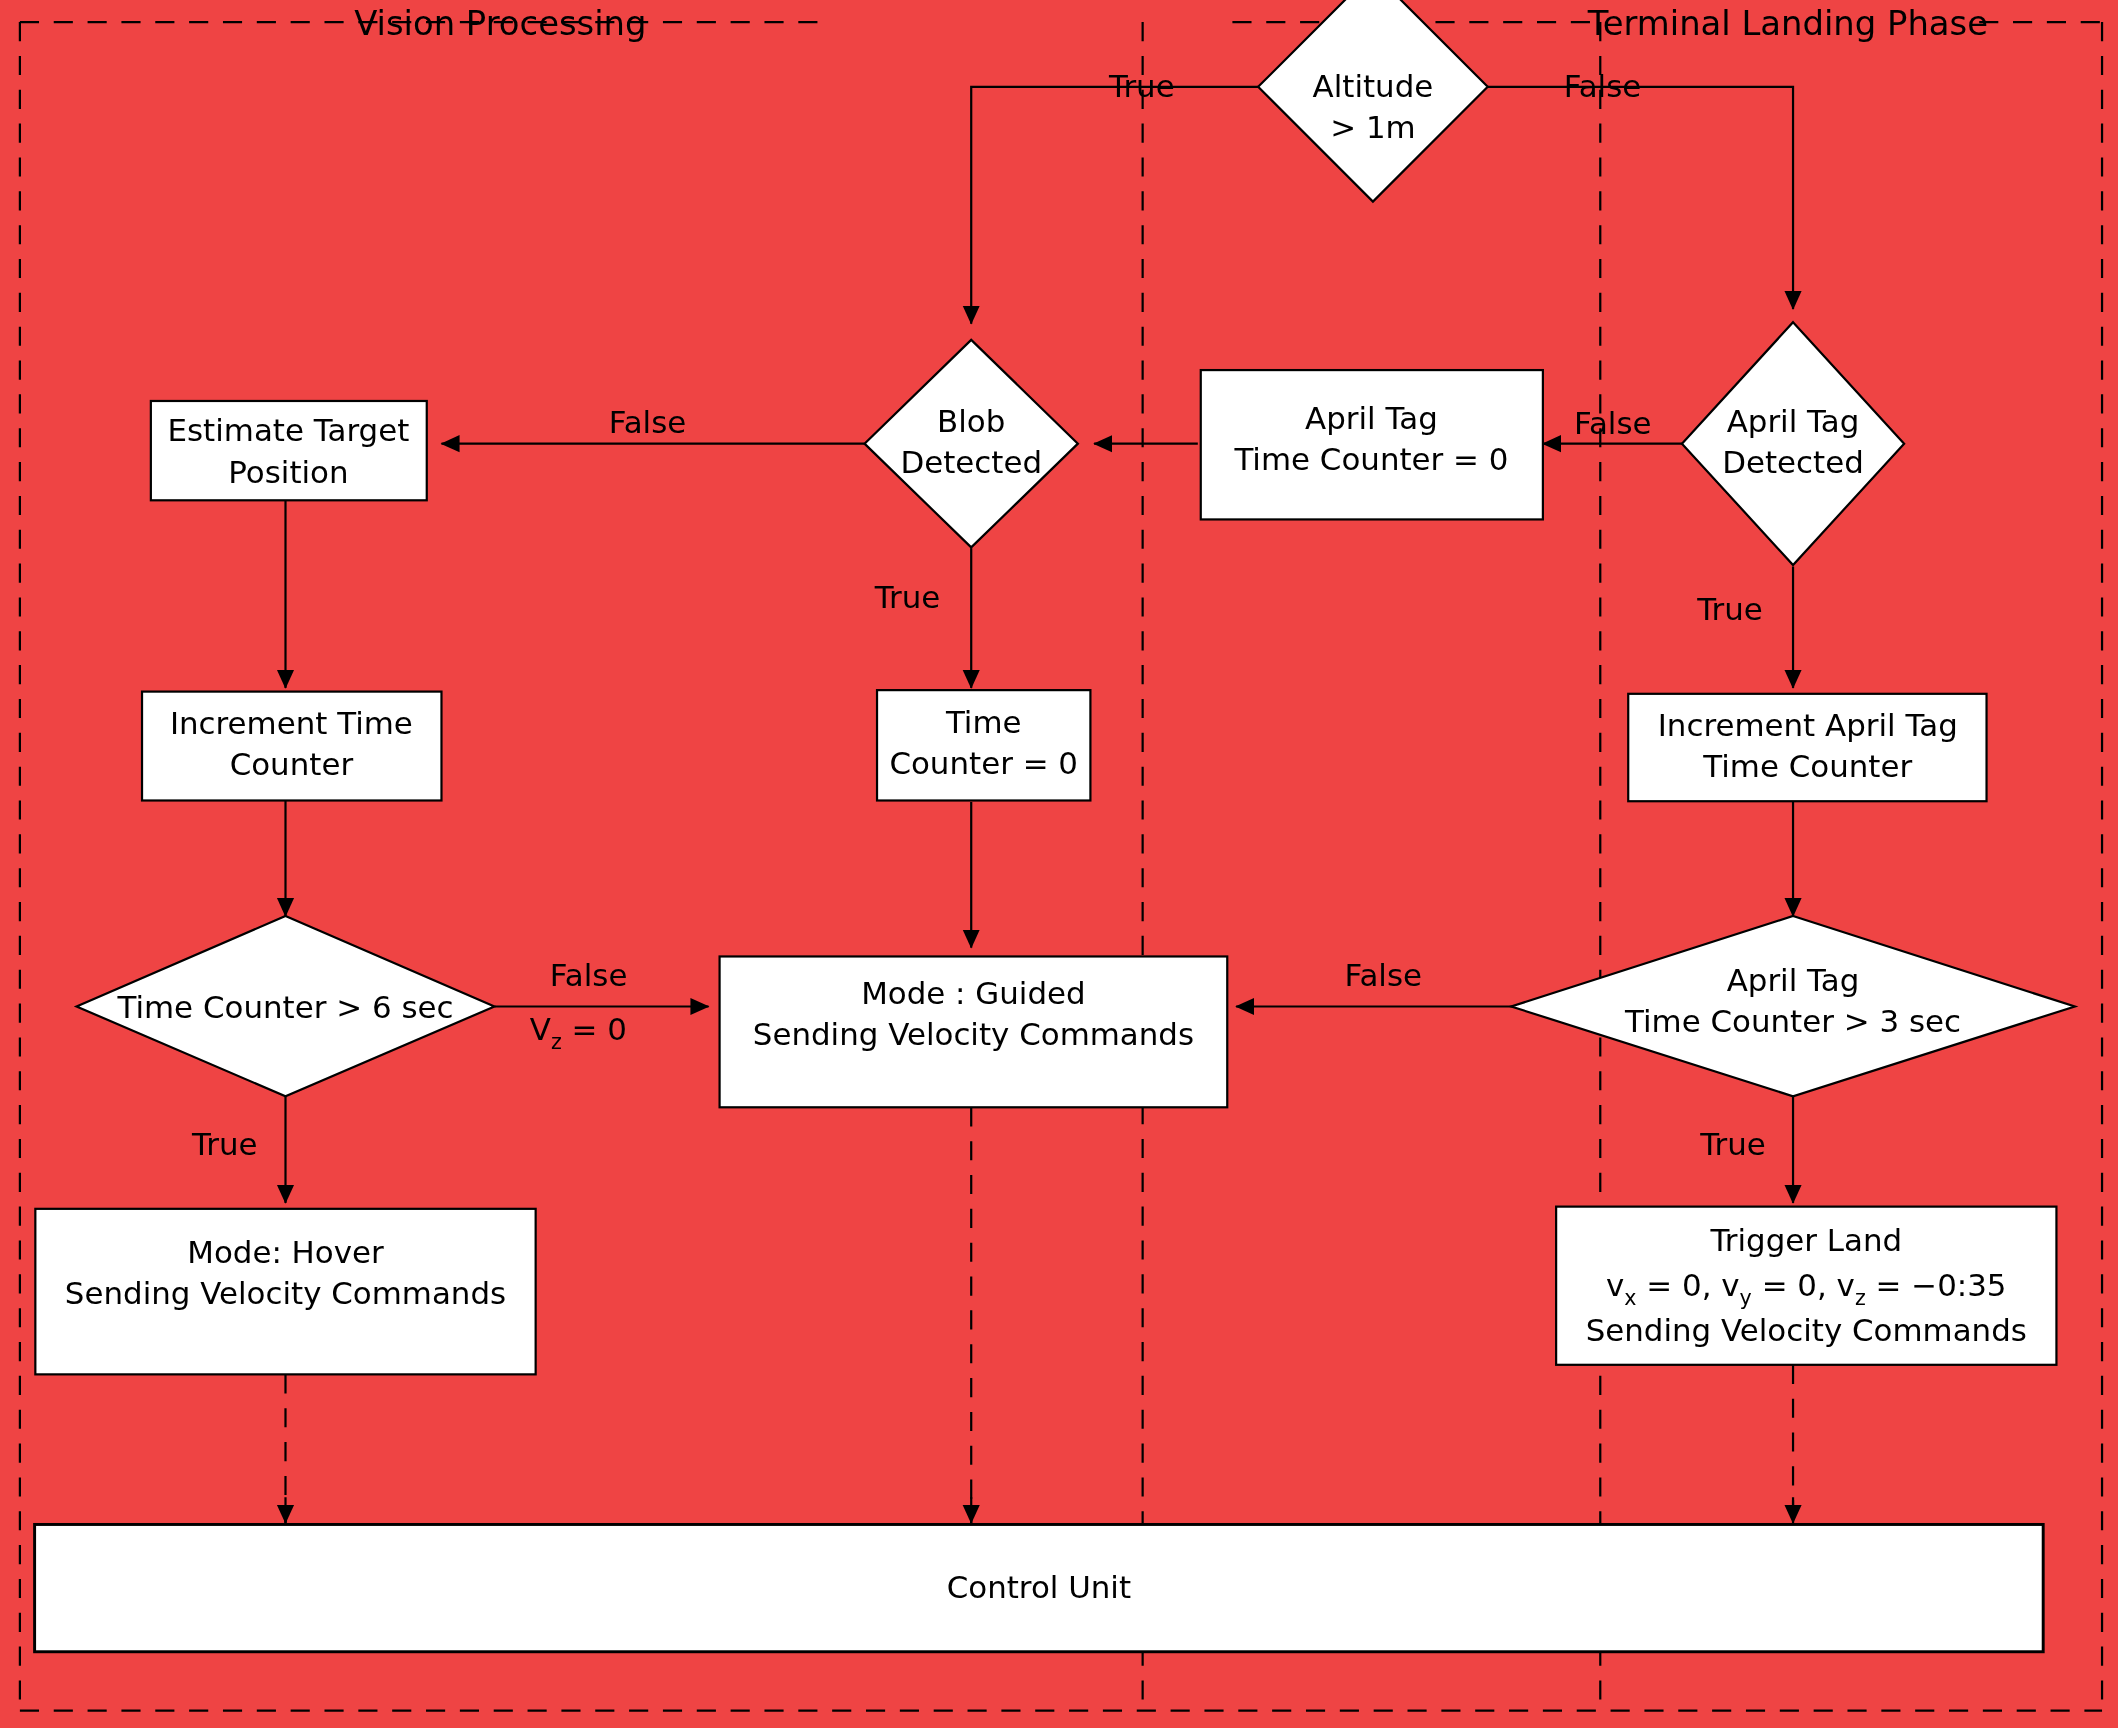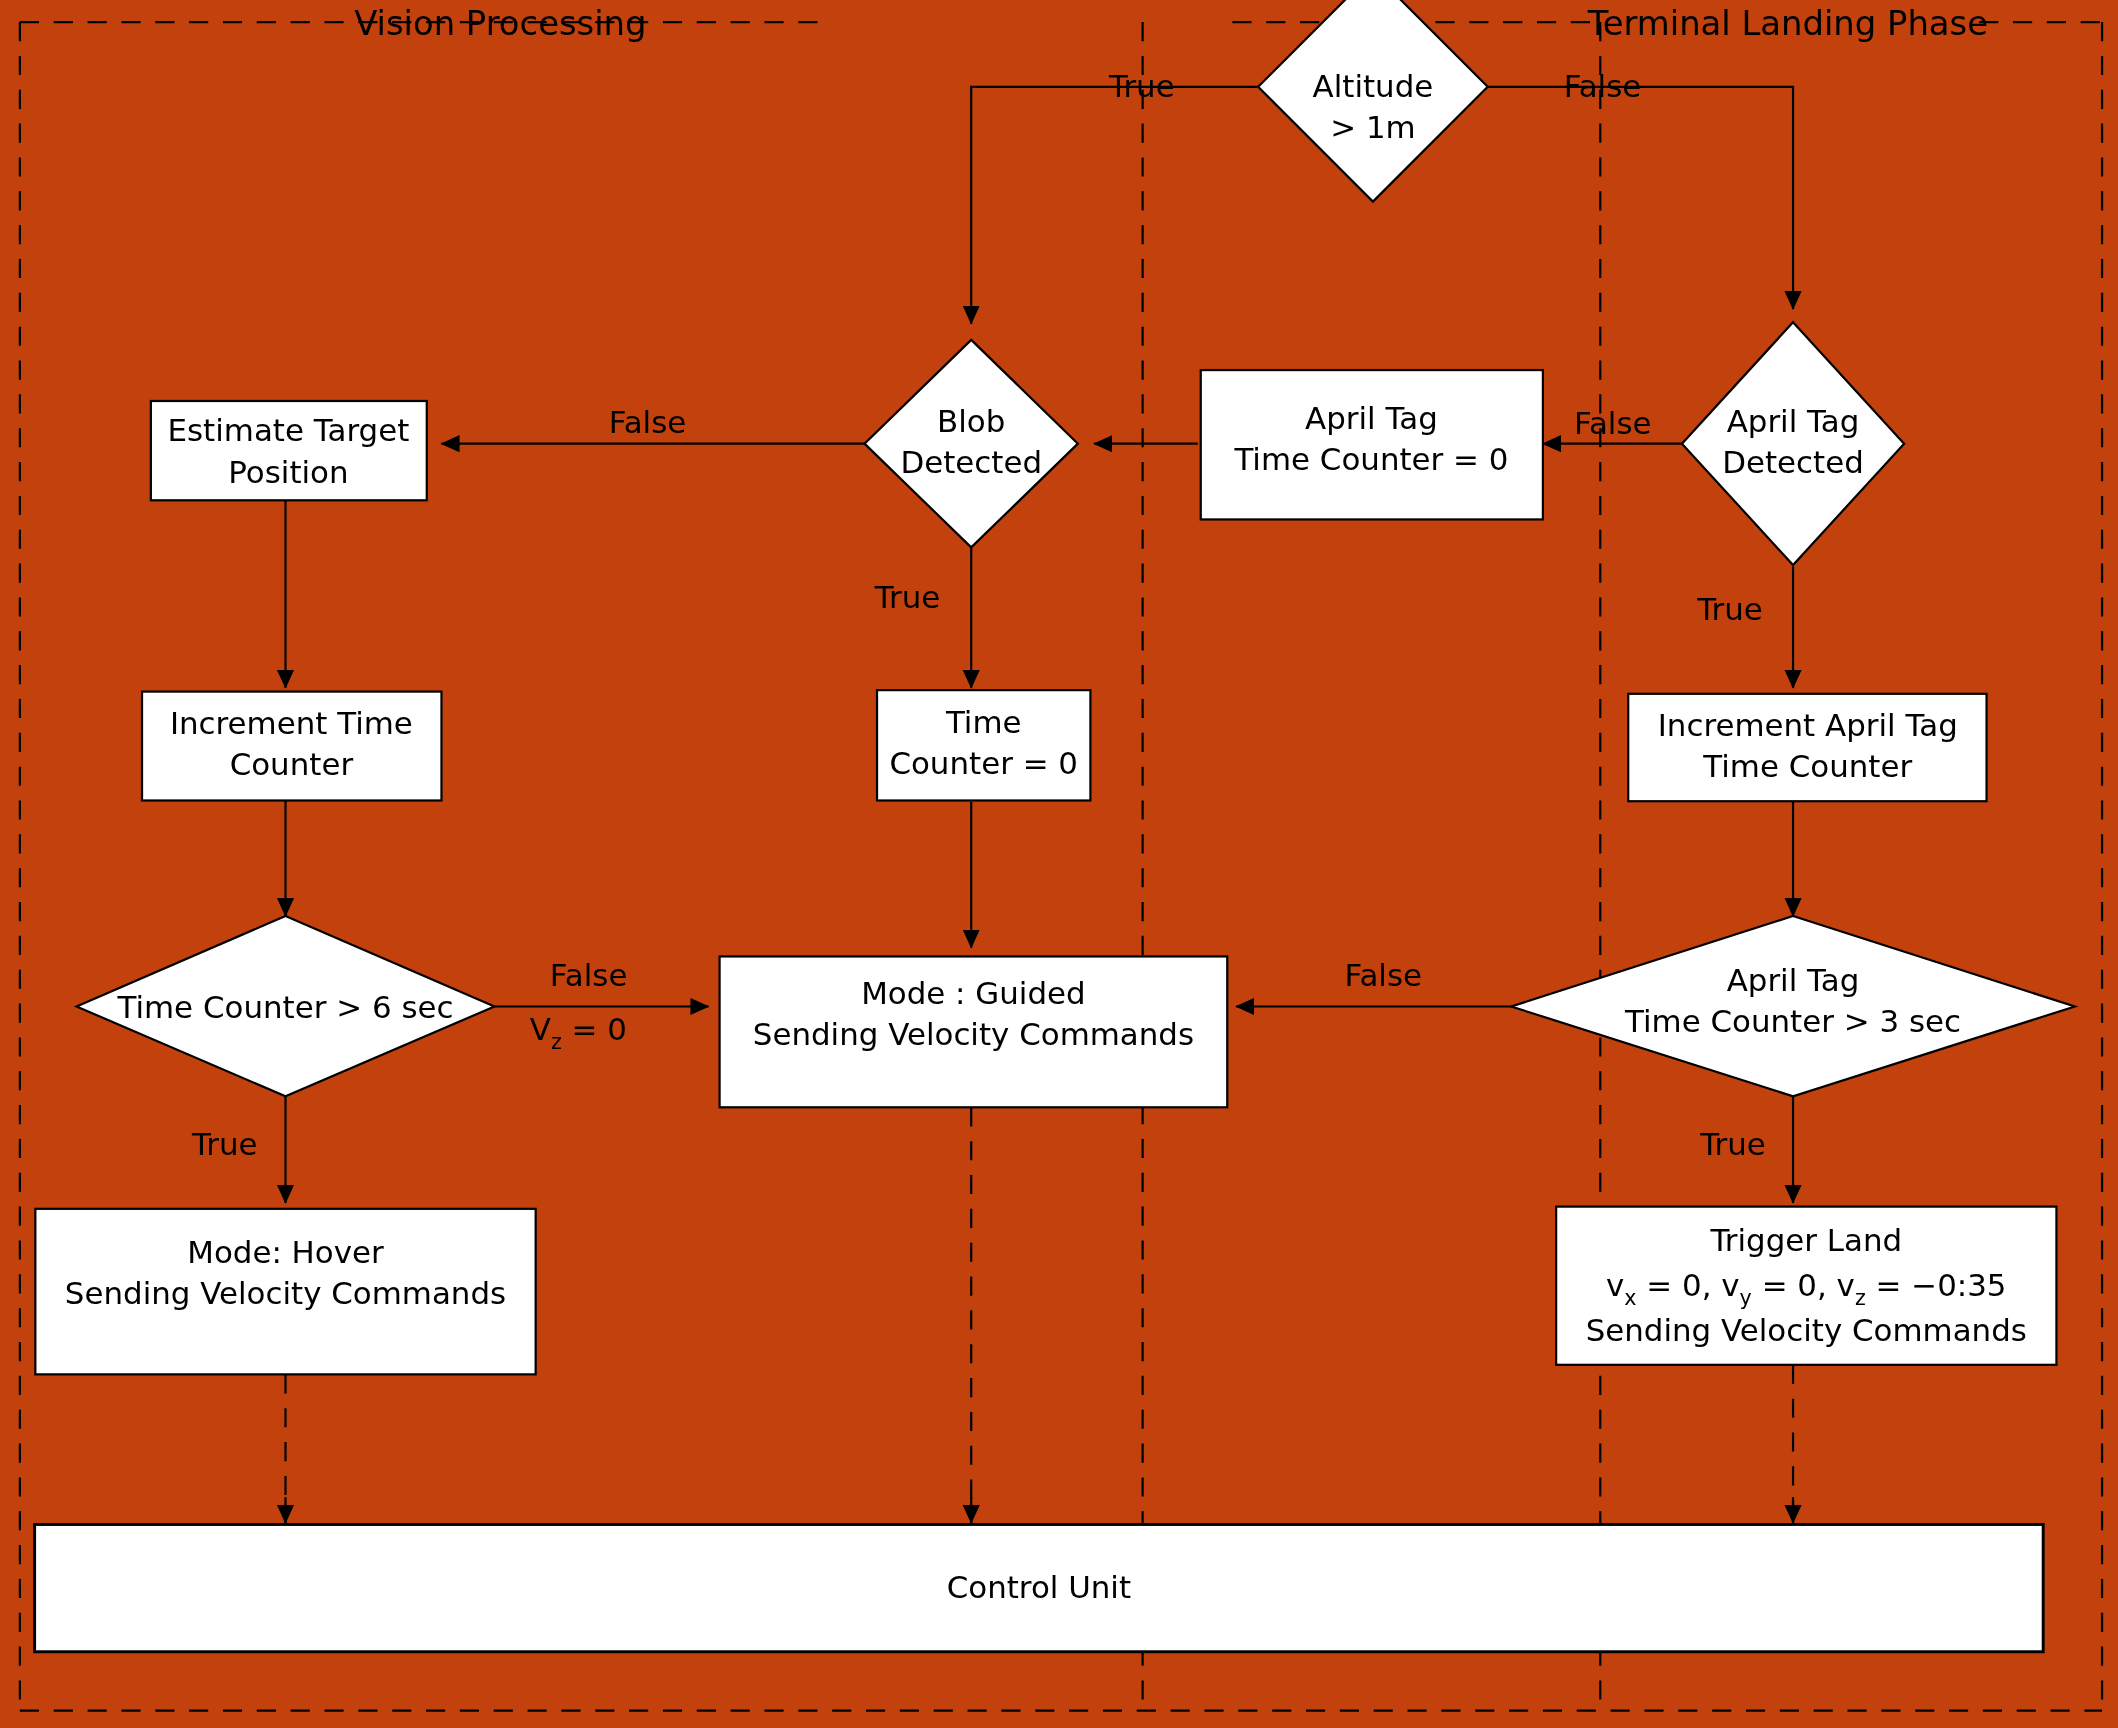--- a/index.html
+++ b/index.html
@@ -4,21 +4,21 @@
 <style>
   html, body {
     margin: 0;
     padding: 0;
     background: #ffffff;
   }
   #page {
     position: relative;
     width: 2119px;
     height: 1729px;
-    background: #c2410c;
+    background: #ef4444;
     font-family: "DejaVu Sans", sans-serif;
   }
   svg.flow {
     position: absolute;
     left: 0;
     top: 0;
     width: 2119px;
     height: 1729px;
   }
   .node-shape {

